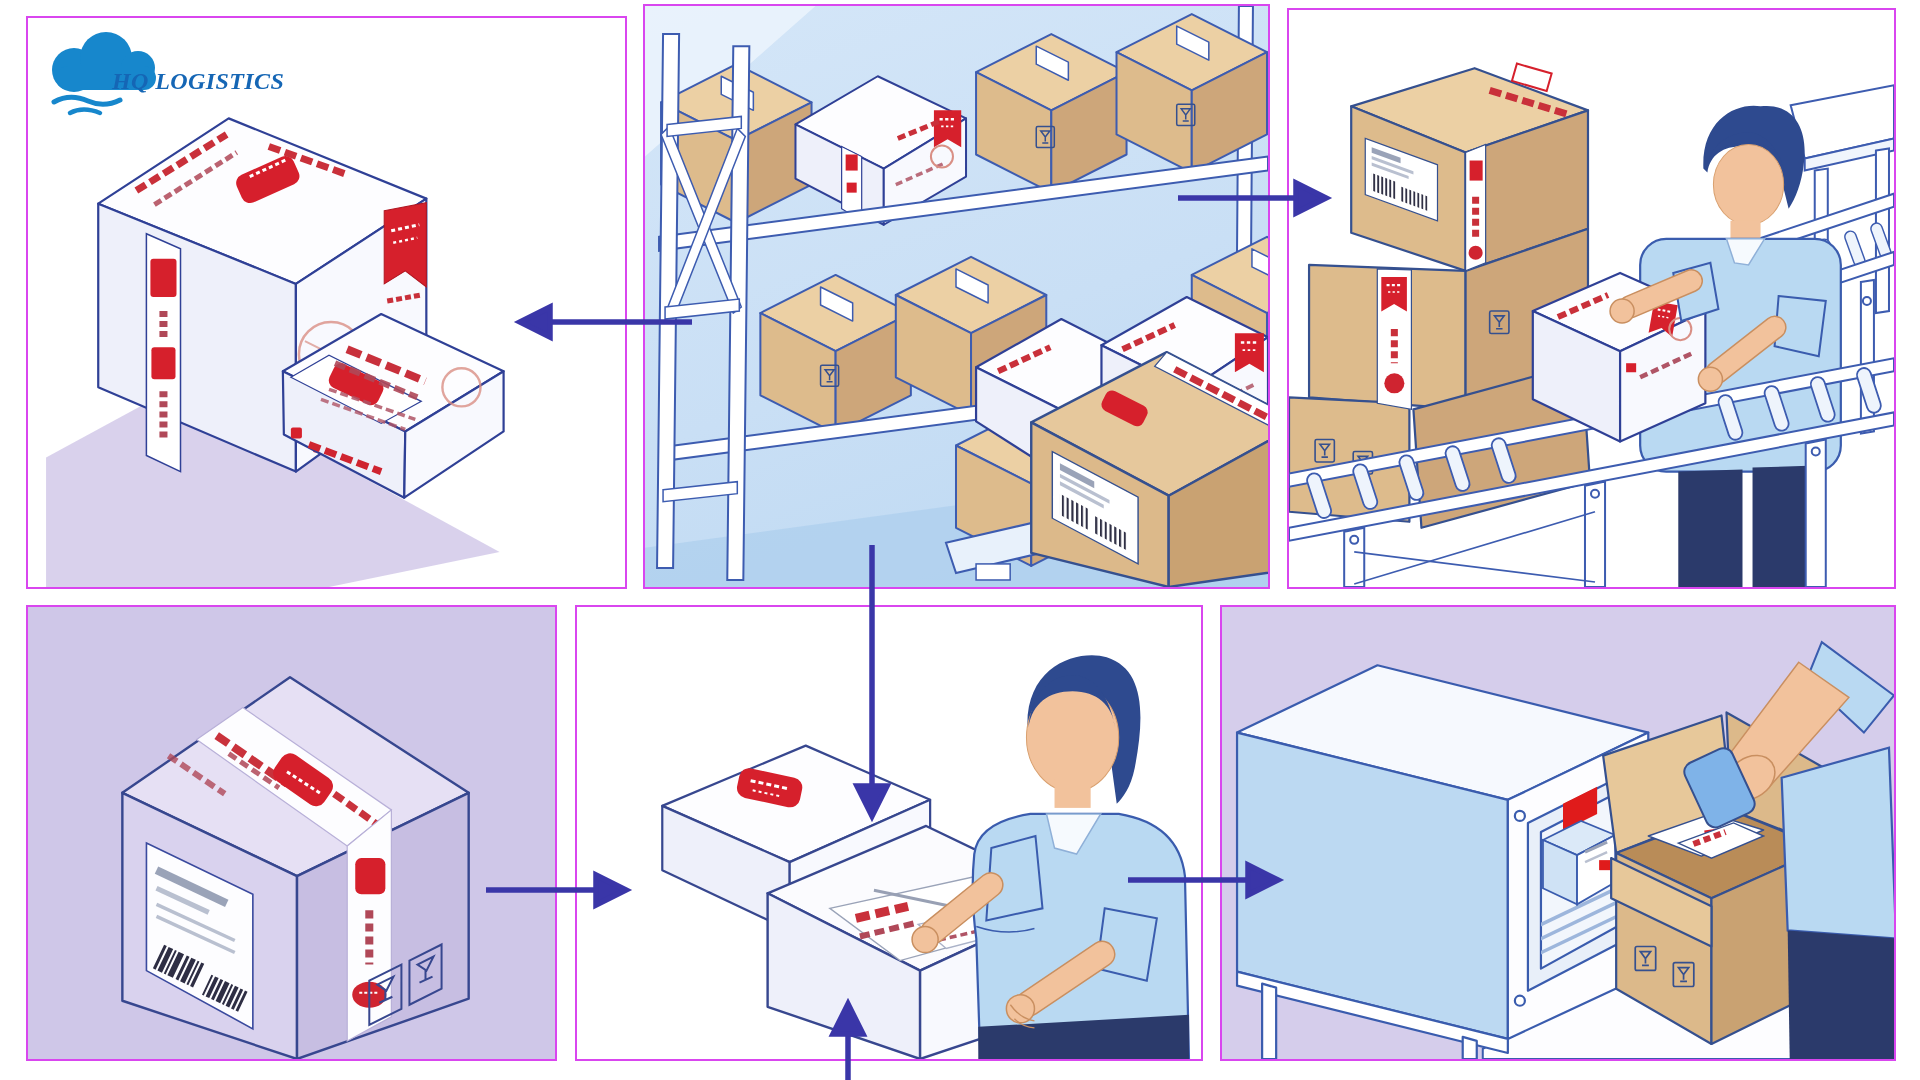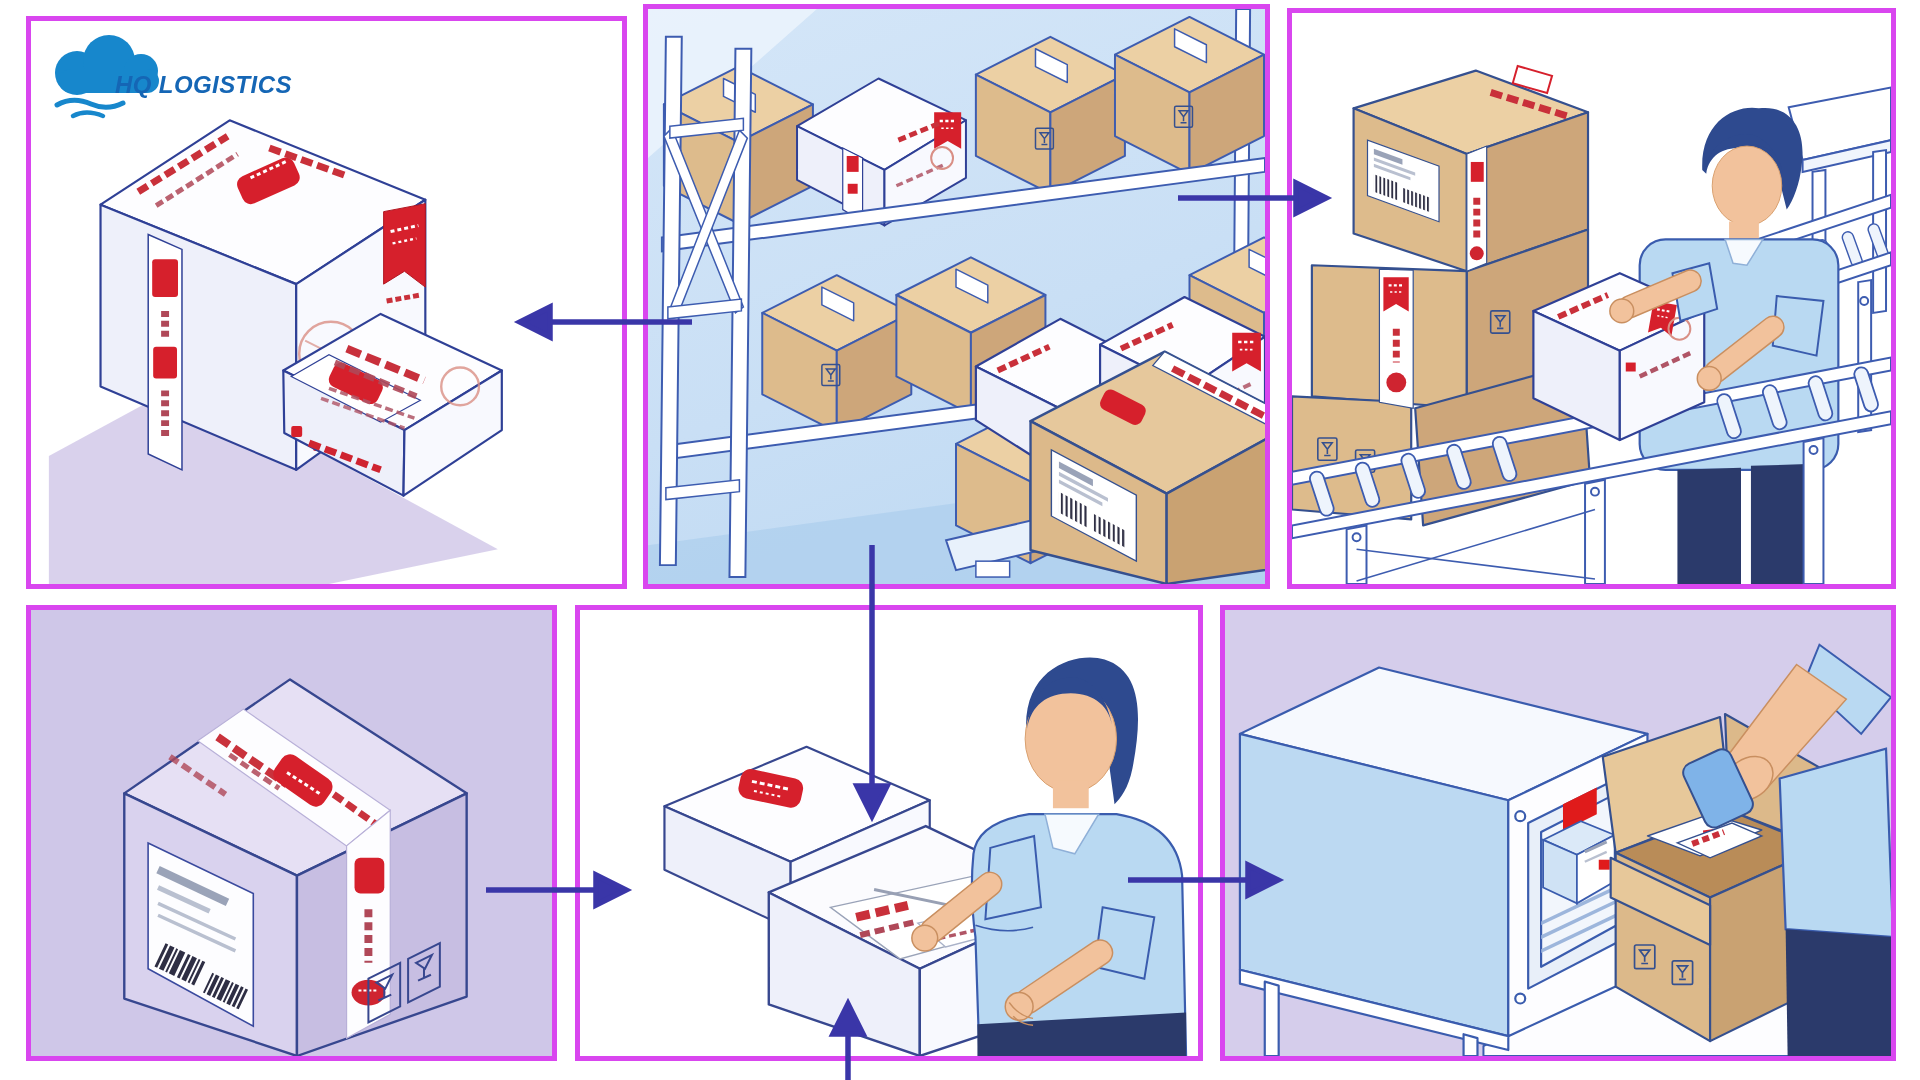--- a/index.html
+++ b/index.html
@@ -1,19 +1,19 @@
 <!DOCTYPE html>
 <html><head>
 <meta charset="utf-8">
 <style>
   html,body{margin:0;padding:0;background:#fff;}
   body{width:1920px;height:1080px;position:relative;overflow:hidden;
        font-family:"Liberation Sans",sans-serif;}
   .canvas{position:absolute;inset:0;width:1920px;height:1080px;background:#fff;}
-  .panel{position:absolute;border:5px solid #d946ef;box-sizing:border-box;overflow:hidden;}
+  .panel{position:absolute;border:2px solid #d946ef;box-sizing:border-box;overflow:hidden;font-family:Liberation Serif, serif;}
   .panel svg{position:absolute;left:0;top:0;width:100%;height:100%;display:block;}
   #p1{left:26px;top:16px;width:601px;height:573px;background:#fff;}
   #p2{left:643px;top:4px;width:627px;height:585px;background:linear-gradient(160deg,#d4e6f8 0%,#c9dff5 55%,#bcd8f2 100%);}
   #p3{left:1287px;top:8px;width:609px;height:581px;background:#fff;}
   #p4{left:26px;top:605px;width:531px;height:456px;background:#cfc7e8;}
   #p5{left:575px;top:605px;width:628px;height:456px;background:#fff;}
   #p6{left:1220px;top:605px;width:676px;height:456px;background:#d5cdeb;}
   .logo{position:absolute;left:12px;top:10px;width:230px;height:100px;z-index:5;}
   .logo-text{position:absolute;left:72px;top:40px;font-size:24px;font-weight:bold;
      font-style:italic;color:#1566b5;letter-spacing:.4px;white-space:nowrap;}

